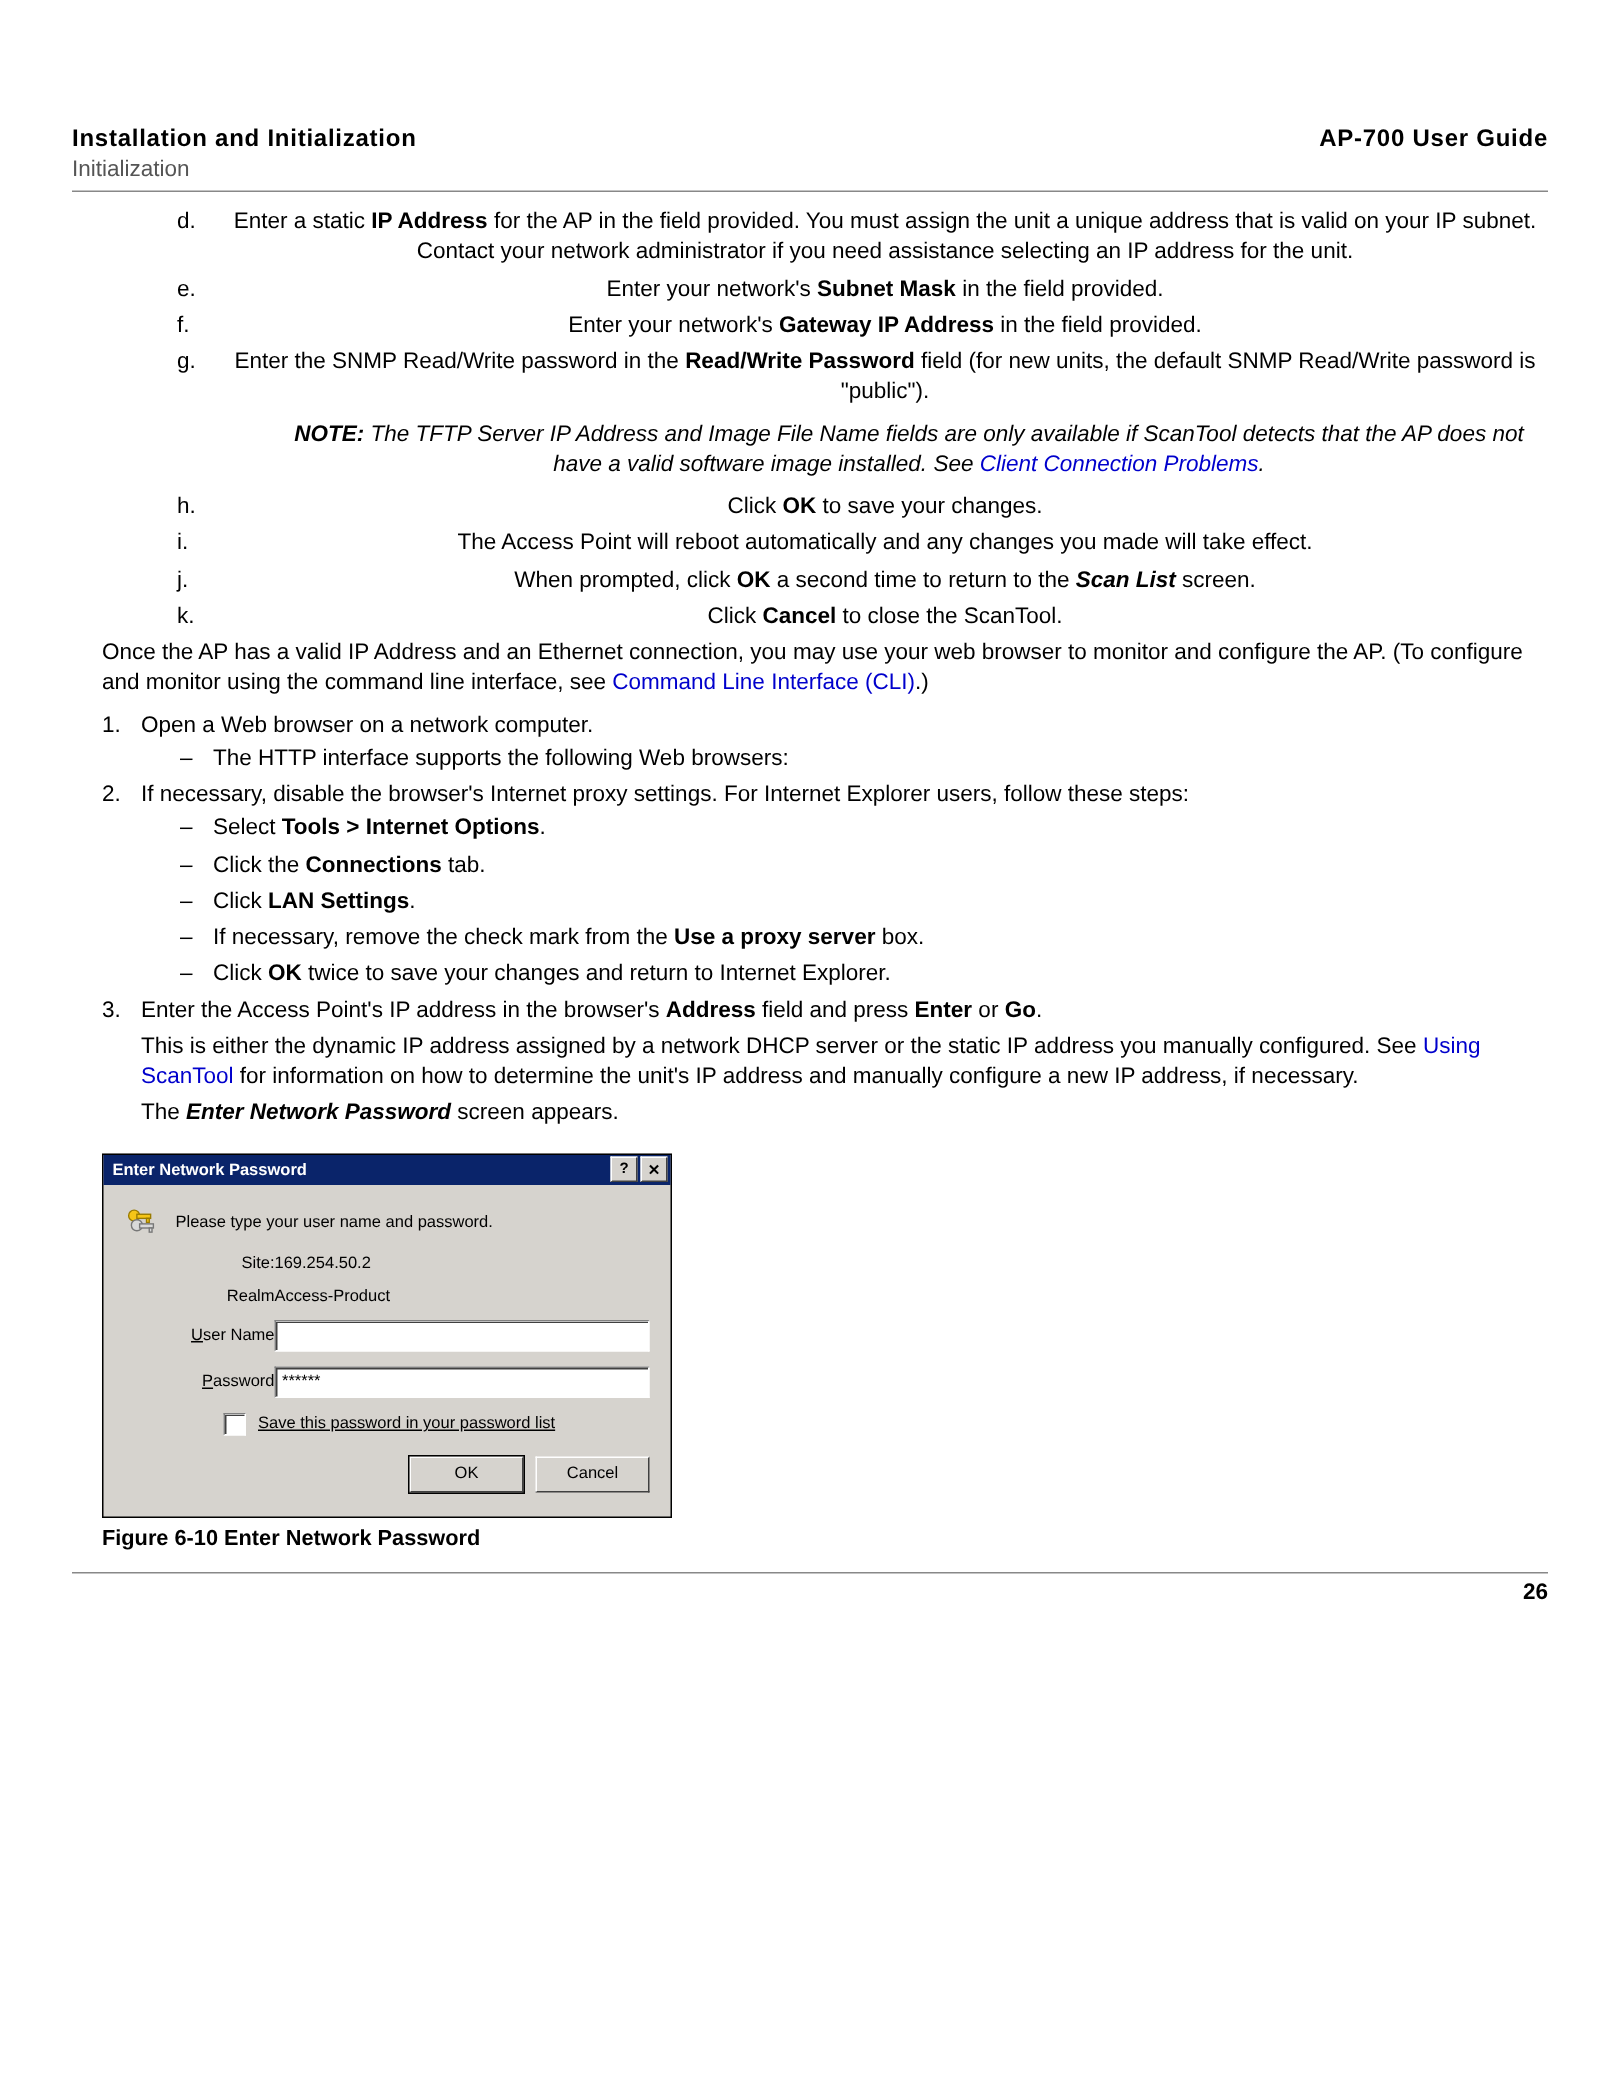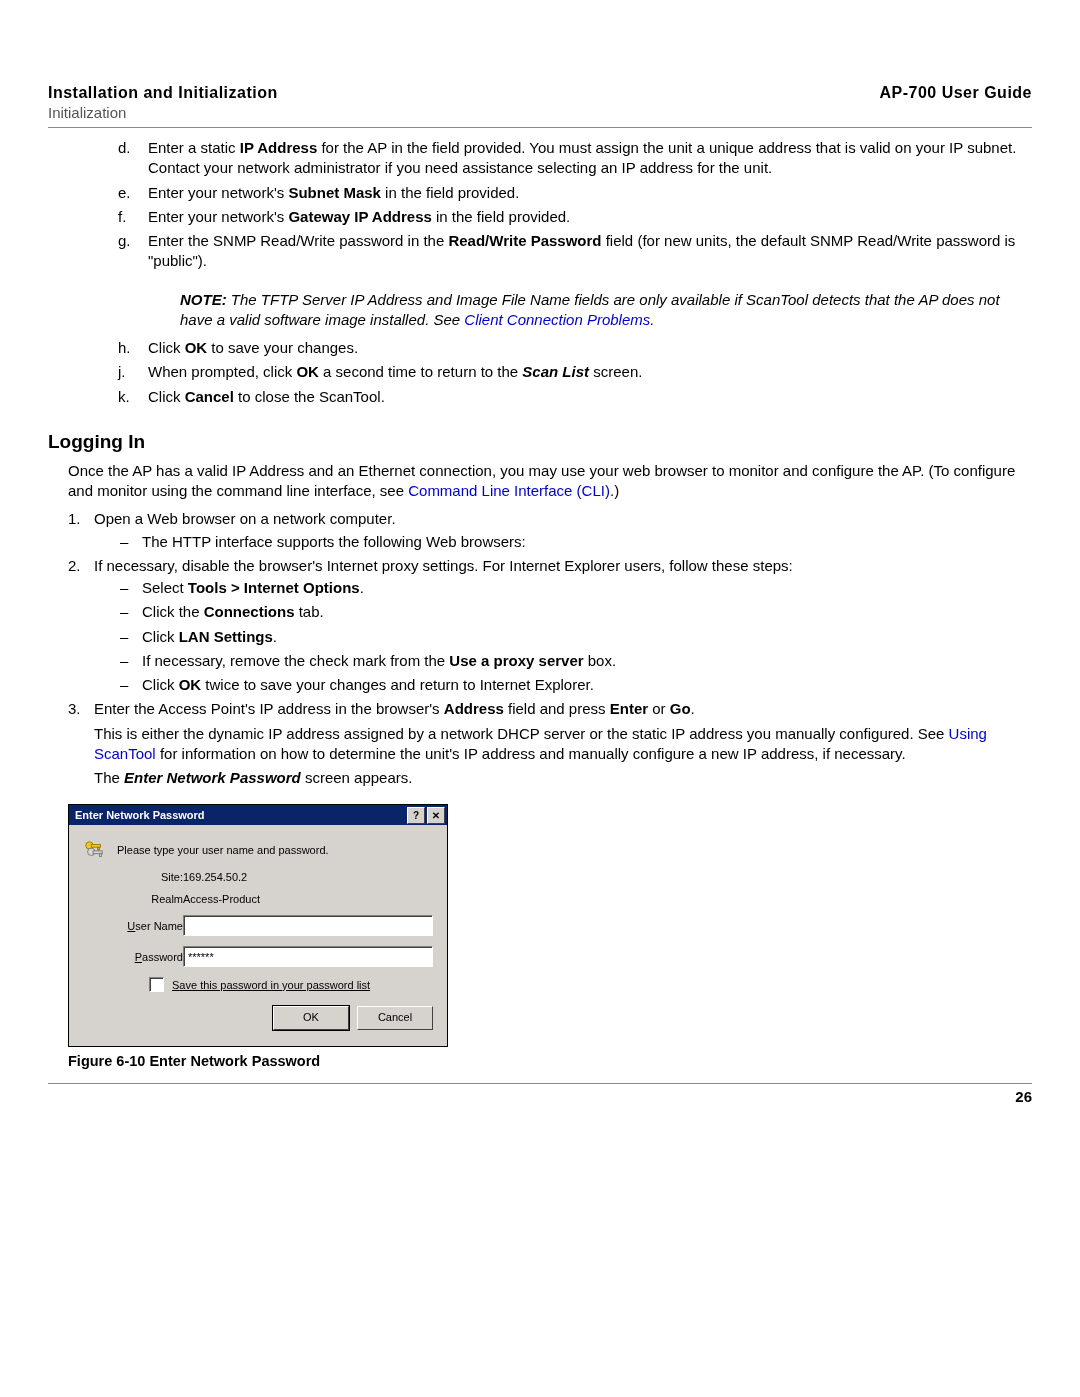--- a/index.html
+++ b/index.html
@@ -42,36 +42,37 @@
     border-top: 1px solid #888;
     margin: 6px 0 10px 0;
   }
   .content {
     margin-left: 20px;
   }
   ol.alpha {
     list-style: none;
     padding: 0;
     margin: 0 0 0 50px;
+    text-align: center;
   }
   ol.alpha > li {
     position: relative;
     padding-left: 30px;
     margin: 0 0 4px 0;
     line-height: 1.35;
   }
   ol.alpha > li::before {
     content: attr(data-letter) ".";
     position: absolute;
     left: 0;
     top: 0;
   }
   strong { font-weight: bold; }
   .note-block {
-    margin: 18px 0 8px 32px;
+    margin: 8px 0 8px 32px;
     font-style: italic;
     line-height: 1.35;
   }
   a.link { color: #0000cc; text-decoration: none; }
   h2.section {
     font-size: 19px;
     font-weight: bold;
     margin: 24px 0 8px 0;
   }
   p.body {
@@ -270,30 +271,30 @@
       </li>
       <li data-letter="g">
         <span>Enter the SNMP Read/Write password in the </span><strong>Read/Write Password</strong><span> field (for new units, the default SNMP Read/Write password is "public").</span>
         <div class="note-block">
           <strong>NOTE:</strong><span> The TFTP Server IP Address and Image File Name fields are only available if ScanTool detects that the AP does not have a valid software image installed. See </span><a class="link">Client Connection Problems</a><span>.</span>
         </div>
       </li>
       <li data-letter="h">
         <span>Click </span><strong>OK</strong><span> to save your changes.</span>
       </li>
+      <li data-letter="i">The Access Point will reboot automatically and any changes you made will take effect.</li>
       <li data-letter="j">
         <span>When prompted, click </span><strong>OK</strong><span> a second time to return to the </span><em><strong>Scan List</strong></em><span> screen.</span>
       </li>
       <li data-letter="k">
         <span>Click </span><strong>Cancel</strong><span> to close the ScanTool.</span>
       </li>
     </ol>
   </div>
 
-  <h2 class="section">Logging In</h2>
   <p class="body">
     <span>Once the AP has a valid IP Address and an Ethernet connection, you may use your web browser to monitor and configure the AP. (To configure and monitor using the command line interface, see </span><a class="link">Command Line Interface (CLI)</a><span>.)</span>
   </p>
 
   <ol class="num">
     <li data-num="1">
       <span>Open a Web browser on a network computer.</span>
       <ul class="dash">
         <li>
           <span>The HTTP interface supports the following Web browsers:</span>

